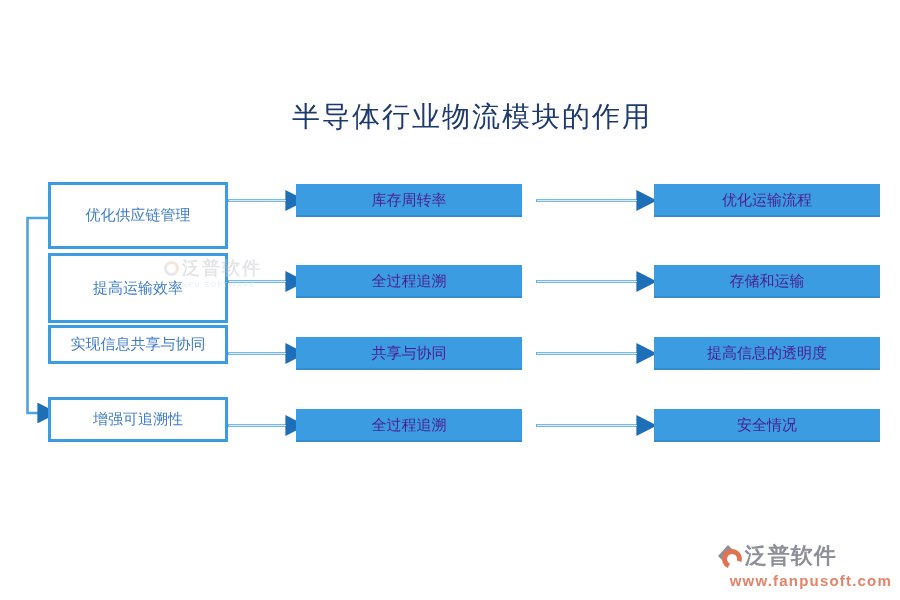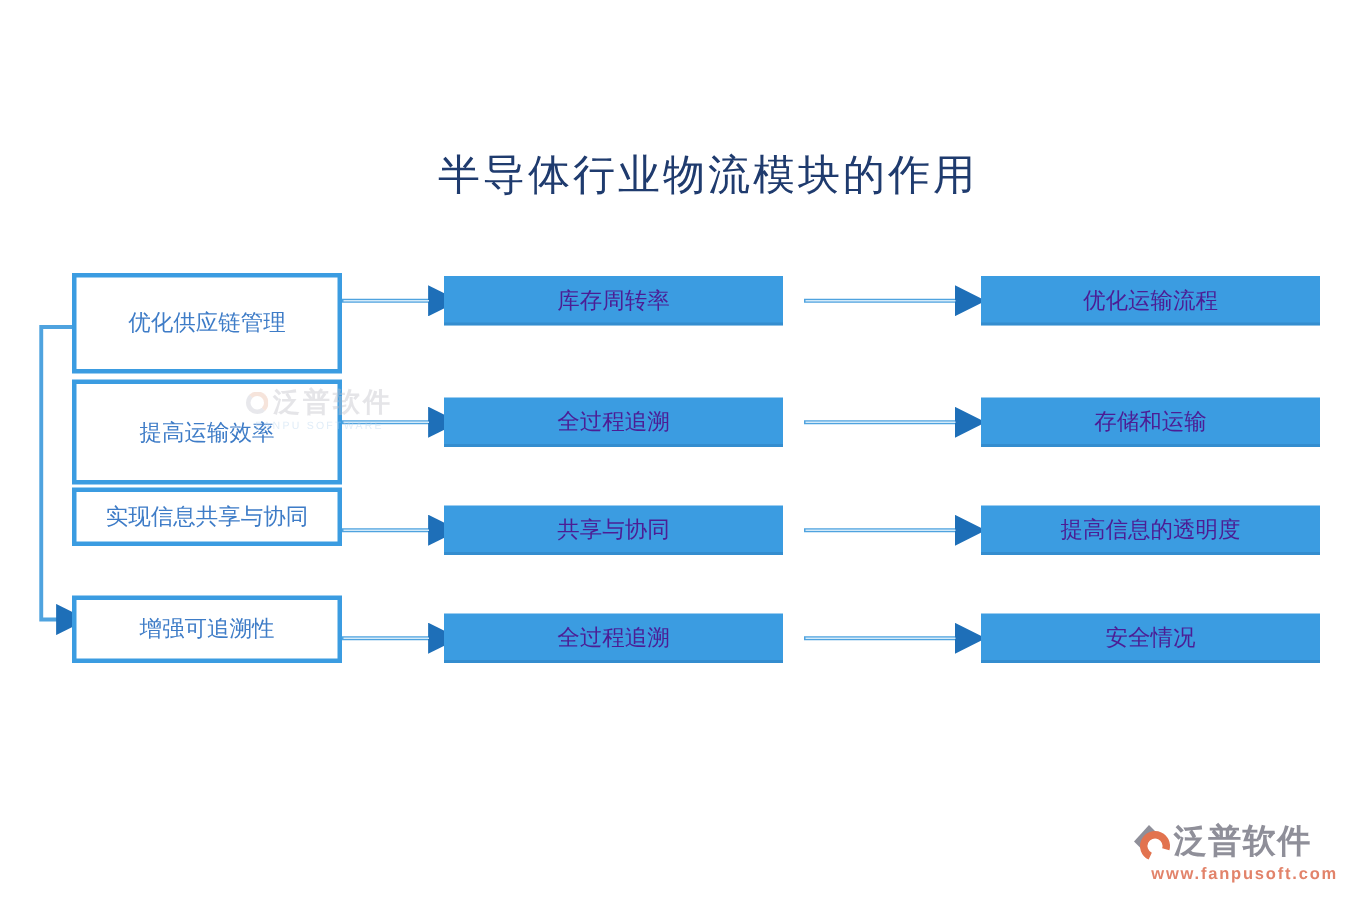--- a/index.html
+++ b/index.html
@@ -44,21 +44,21 @@
   .watermark{position:absolute;left:164px;top:256px;opacity:.42;z-index:6;text-align:center;}
   .wm-row{display:flex;align-items:center;gap:3px;}
   .wm-ic{width:15px;height:15px;border-radius:50%;
     border:3px solid #ecc0ac;border-left-color:#c9cad2;border-bottom-color:#c9cad2;box-sizing:border-box;}
   .wm-t{color:#c2c2ca;font-size:18px;letter-spacing:2px;font-weight:700;}
   .wm-s{color:#b7d4ee;font-size:7px;letter-spacing:1.5px;margin-top:1px;}
   
   .footer{position:absolute;right:8px;bottom:11px;text-align:center;z-index:3;}
   .f-row{display:flex;align-items:center;justify-content:flex-start;gap:2px;}
   .f-name{color:var(--logo-gray);font-size:22px;font-weight:600;letter-spacing:1px;}
-  .f-url{color:var(--logo-orange);font-size:11px;font-weight:600;letter-spacing:1.2px;margin-top:1px;padding-left:13px;}
+  .f-url{color:var(--logo-orange);font-size:15px;font-weight:600;letter-spacing:1.2px;margin-top:1px;padding-left:13px;}
   .ic-gray{fill:var(--logo-gray)}
   .ic-ring{fill:none;stroke:var(--logo-ring)}
 </style>
 </head>
 <body>
 
 <div id="canvas">
 
   <div class="title">半导体行业物流模块的作用</div>
 

